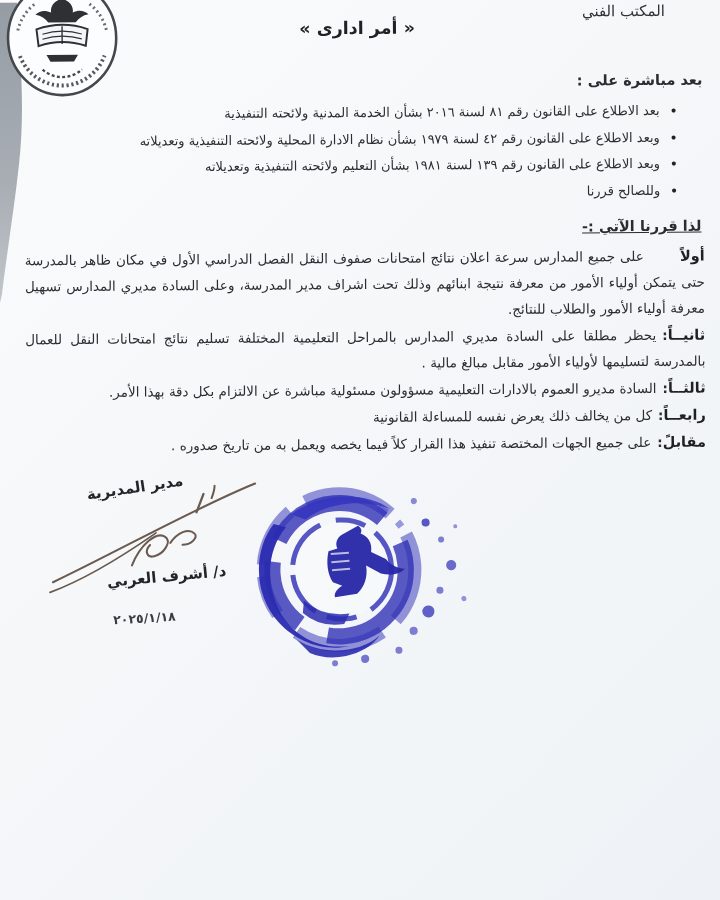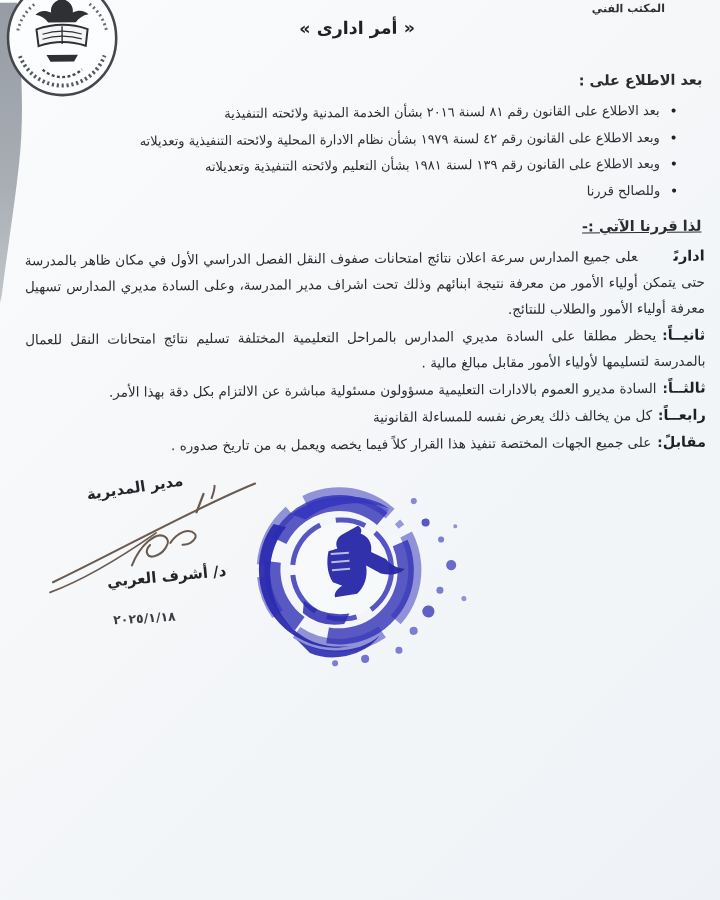--- a/index.html
+++ b/index.html
@@ -7,21 +7,21 @@
     position:relative; width:720px; height:900px; overflow:hidden;
     background:linear-gradient(135deg,#fafbfc 0%,#f5f7f9 45%,#eef2f6 100%);
     font-family:"DejaVu Sans", sans-serif;
     color:#2a2c2f;
   }
   #content { position:absolute; inset:0; transform:rotate(-0.4deg); }
 
   .scan-wedge { position:absolute; left:0; top:0; width:42px; height:315px; z-index:1; }
   .emblem    { position:absolute; left:6px; top:-24px; width:118px; height:122px; z-index:2; }
 
-  .office-label { position:absolute; top:4px; right:52px; font-size:11px; font-weight:700; color:#2f3134; direction:rtl;text-align:right; }
+  .office-label { position:absolute; top:4px; right:52px; font-size:15px; font-weight:400; color:#2f3134; direction:rtl;text-align:right; }
   .doc-title    { position:absolute; top:18px; left:0; right:0; text-align:center; font-size:17.5px; font-weight:800; color:#1f2124; direction:rtl; }
 
   .preamble-heading { position:absolute; top:74px; right:15px; font-size:14.5px; font-weight:800; direction:rtl; }
   .preamble-list { position:absolute; top:100px; right:40px; left:30px; direction:rtl; }
   .preamble-list .li { display:flex; direction:rtl; align-items:flex-start; line-height:26.5px; font-size:13px; color:#2d2f33; }
   .preamble-list .bullet { width:18px; flex:0 0 18px; font-size:14px; color:#222; }
 
   .decisions-heading { position:absolute; top:220px; right:17px; font-size:14.5px; font-weight:800; direction:rtl;text-decoration:underline; }
   .decisions-body { position:absolute; top:245px; right:14px; left:26px; direction:rtl; font-size:13.5px; line-height:26px; color:#2b2d31; }
   .decision-item { margin:0 0 1px 0; }
@@ -67,21 +67,21 @@
         <path d="M40,56 q20,-6 40,0 M40,61 q20,-6 40,0" stroke="#2e3033" stroke-width="1.2" fill="none"></path>
         <path d="M60,48 l0,18" stroke="#2e3033" stroke-width="1.4"></path>
         <path d="M44,77 l32,0 l-4,7 l-24,0 z" fill="#2e3033"></path>
       </g>
       <path d="M40,92 A30,30 0 0 0 80,92" fill="none" stroke="#45484b" stroke-width="2.4" stroke-dasharray="3,2.4"></path>
     </svg>
 
     <div class="office-label">المكتب الفني</div>
     <div class="doc-title">« أمر ادارى »</div>
 
-    <div class="preamble-heading">بعد الاطلاع على :</div>
+    <div class="preamble-heading">بعد مباشرة على :</div>
     <div class="preamble-list">
       <div class="li">
         <span class="bullet">•</span>
         <span>بعد الاطلاع على القانون رقم ٨١ لسنة ٢٠١٦ بشأن الخدمة المدنية ولائحته التنفيذية</span>
       </div>
       <div class="li">
         <span class="bullet">•</span>
         <span>وبعد الاطلاع على القانون رقم ٤٢ لسنة ١٩٧٩ بشأن نظام الادارة المحلية ولائحته التنفيذية وتعديلاته</span>
       </div>
       <div class="li">
@@ -92,21 +92,21 @@
         <span class="bullet">•</span>
         <span>وللصالح قررنا</span>
       </div>
     </div>
 
     <div class="decisions-heading">لذا قررنا الآتي :-</div>
     <div class="decisions-body">
 
       <div class="decision-item">
         <div class="dline justify">
-          <span class="dlabel wide">ادارىً</span><span class="dsep"></span><span>على جميع المدارس سرعة اعلان نتائج امتحانات صفوف النقل الفصل الدراسي الأول في مكان ظاهر بالمدرسة</span>
+          <span class="dlabel wide">أولاً</span><span class="dsep"></span><span>على جميع المدارس سرعة اعلان نتائج امتحانات صفوف النقل الفصل الدراسي الأول في مكان ظاهر بالمدرسة</span>
         </div>
         <div class="dline justify">حتى يتمكن أولياء الأمور من معرفة نتيجة ابنائهم وذلك تحت اشراف مدير المدرسة، وعلى السادة مديري المدارس تسهيل</div>
         <div class="dline align-right">معرفة أولياء الأمور والطلاب للنتائج.</div>
       </div>
 
       <div class="decision-item">
         <div class="dline justify">
           <span class="dlabel">ثانيــاً</span><span class="dsep">:</span><span>يحظر مطلقا على السادة مديري المدارس بالمراحل التعليمية المختلفة تسليم نتائج امتحانات النقل للعمال</span>
         </div>
         <div class="dline align-right">بالمدرسة لتسليمها لأولياء الأمور مقابل مبالغ مالية .</div>

